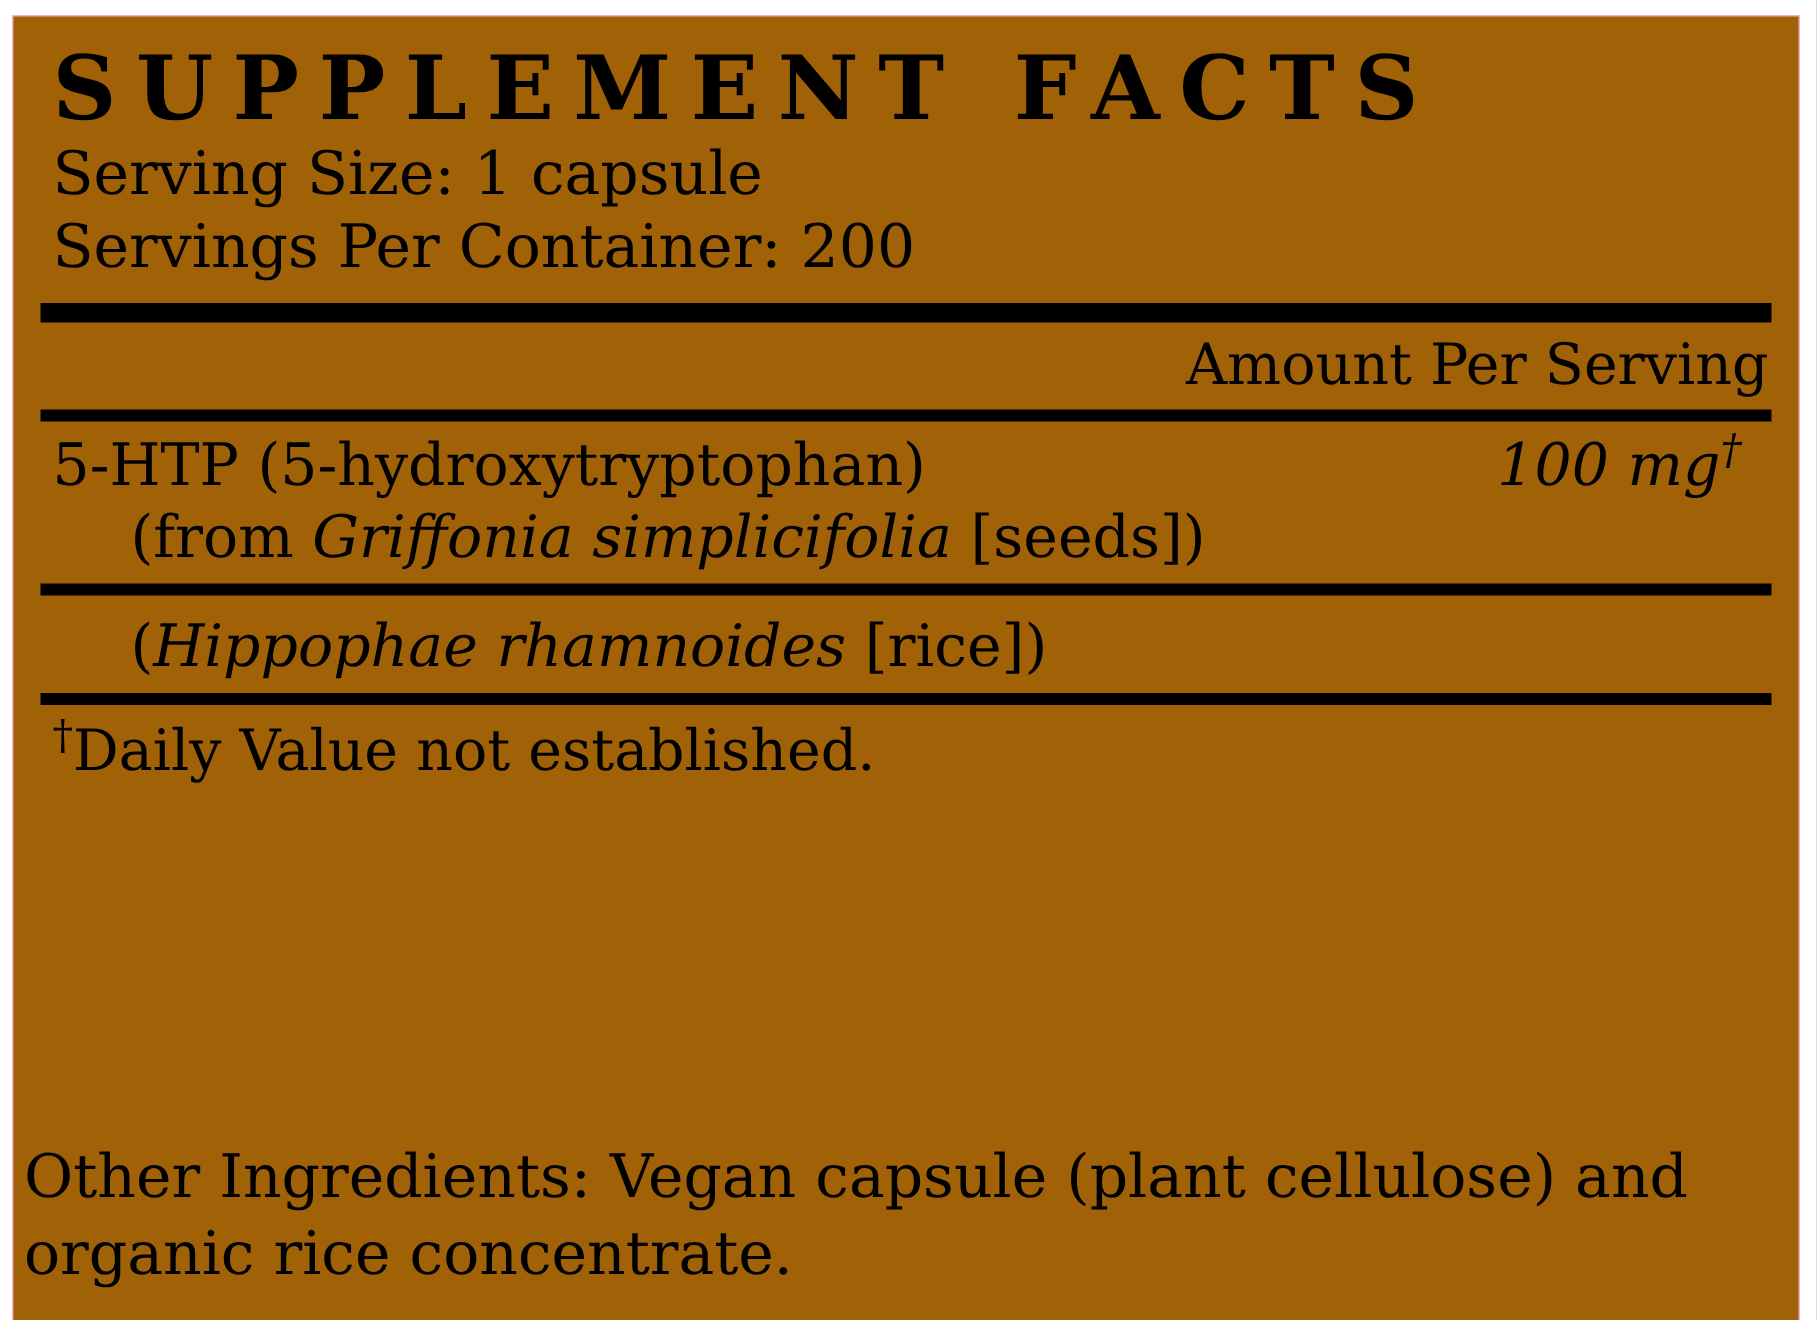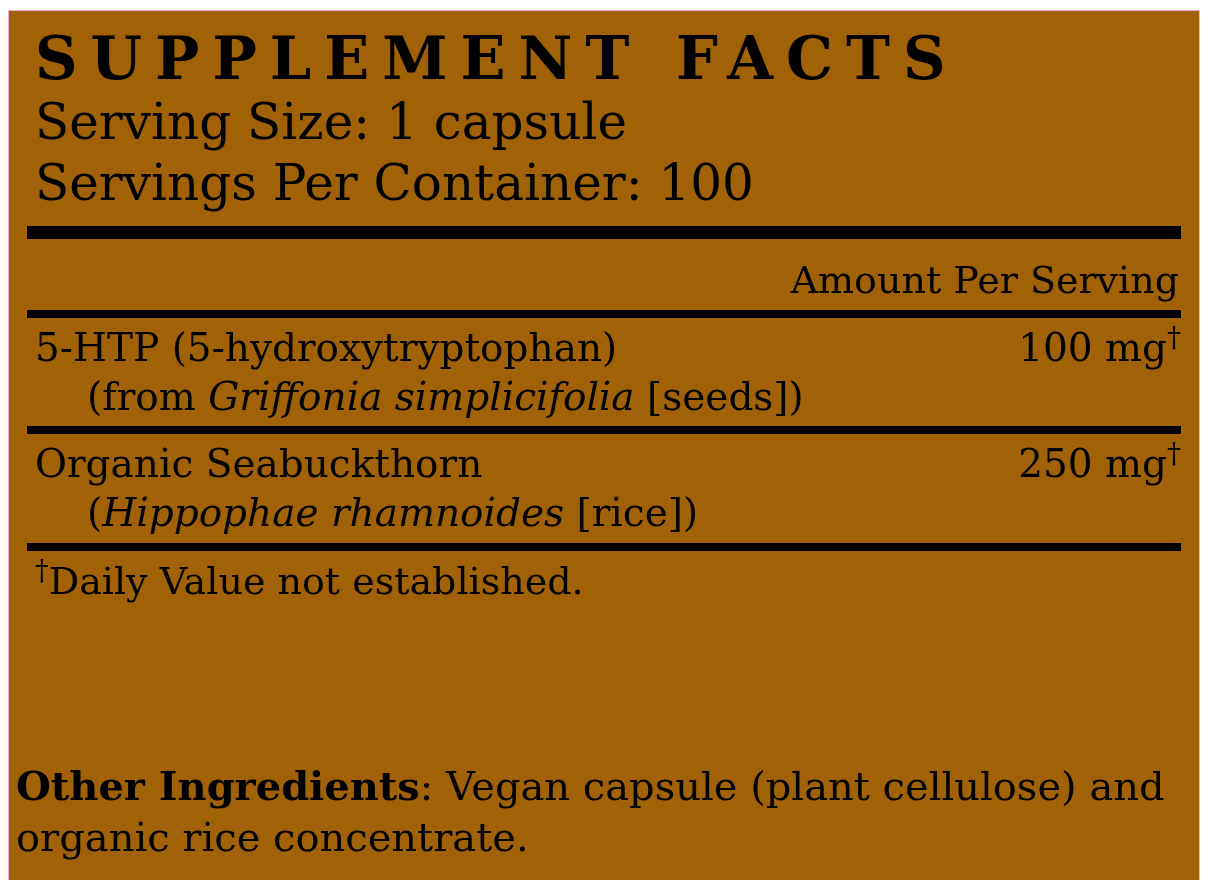--- a/index.html
+++ b/index.html
@@ -45,21 +45,21 @@
     font-family: "DejaVu Serif", serif;
     font-weight: 700;
     font-size: 59px;
     letter-spacing: 13px;
     line-height: 1.0;
     margin: 18px 0 4px 8px;
     white-space: nowrap;
   }
 
   .serving-line {
-    font-size: 50px;
+    font-size: 40px;
     line-height: 1.22;
     margin-left: 8px;
     font-family: "DejaVu Serif", serif;
   }
 
   .rule-thick {
     height: 13px;
     background: #000;
     margin: 12px 0 0 0;
   }
@@ -67,40 +67,40 @@
     height: 8px;
     background: #000;
     margin: 0;
   }
 
   .amount-row {
     display: flex;
     justify-content: flex-end;
     font-size: 38px;
     padding: 6px 2px 8px 0;
-    margin-top: 13px;
   }
 
   .nutrient {
     padding: 8px 0 6px 0;
   }
   .nutrient .line1 {
     display: flex;
     justify-content: space-between;
     align-items: baseline;
     font-size: 39px;
     line-height: 1.12;
   }
   .nutrient .name {
     margin-left: 8px;
     text-align: center;
   }
   .nutrient .amt {
     white-space: nowrap;
-    margin-right: 0;
+    margin-right: 20px;
+    font-style: italic;
   }
   .nutrient .line2 {
     font-size: 39px;
     line-height: 1.2;
     margin-left: 60px;
     padding-top: 4px;
   }
   .ital {
     font-style: italic;
   }
@@ -121,35 +121,35 @@
   .other {
     position: absolute;
     left: 16px;
     top: 760px;
     width: 1180px;
     font-size: 40px;
     line-height: 1.28;
     font-family: "DejaVu Serif", serif;
   }
   .other b {
-    font-weight: 700;
+    font-weight: 400;
   }
 </style>
 </head>
 <body>
 
 <div class="page">
 
   <div class="panel">
     <div class="panel-inner">
 
       <div class="title">SUPPLEMENT FACTS</div>
 
       <div class="serving-line">Serving Size: 1 capsule</div>
-      <div class="serving-line">Servings Per Container: 100</div>
+      <div class="serving-line">Servings Per Container: 200</div>
 
       <div class="rule-thick"></div>
 
       <div class="amount-row">
         <span>Amount Per Serving</span>
       </div>
 
       <div class="rule-med"></div>
 
       <div class="nutrient">
@@ -158,24 +158,20 @@
           <span class="amt"><span>100 mg</span><span class="dagger">†</span></span>
         </div>
         <div class="line2">
           <span>(from </span><span class="ital">Griffonia simplicifolia</span><span> [seeds])</span>
         </div>
       </div>
 
       <div class="rule-med"></div>
 
       <div class="nutrient">
-        <div class="line1">
-          <span class="name">Organic Seabuckthorn</span>
-          <span class="amt"><span>250 mg</span><span class="dagger">†</span></span>
-        </div>
         <div class="line2">
           <span>(</span><span class="ital">Hippophae rhamnoides</span><span> [rice])</span>
         </div>
       </div>
 
       <div class="rule-med"></div>
 
       <div class="footnote">
         <span class="dagger">†</span><span>Daily Value not established.</span>
       </div>

